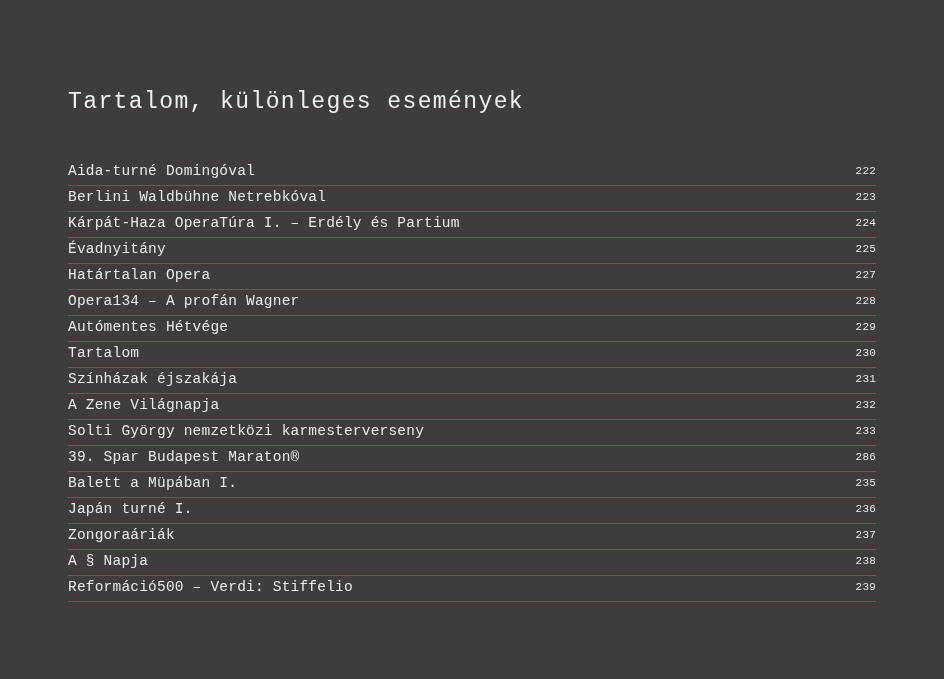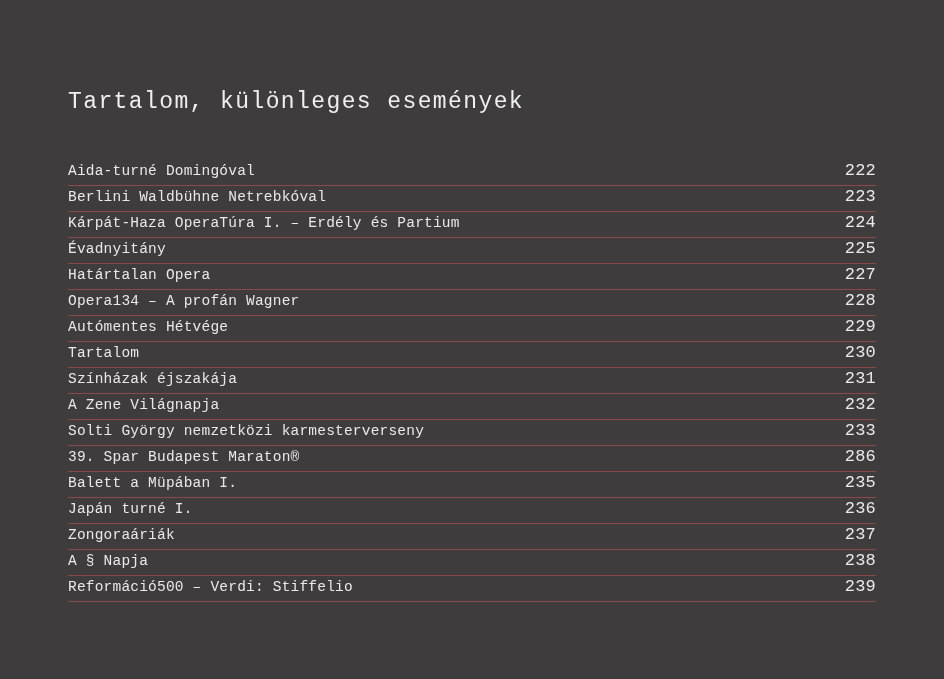--- a/index.html
+++ b/index.html
@@ -46,21 +46,21 @@
     height: 26px;
     box-sizing: border-box;
   }
   .toc-row .label {
     font-size: 14.5px;
     color: #e9e9e9;
     letter-spacing: 0.2px;
     white-space: nowrap;
   }
   .toc-row .page-no {
-    font-size: 17px;
+    font-size: 11px;
     color: #e9e9e9;
     letter-spacing: 0.2px;
     white-space: nowrap;
   }
 </style>
 </head>
 <body>
 
 <div class="page">
 

